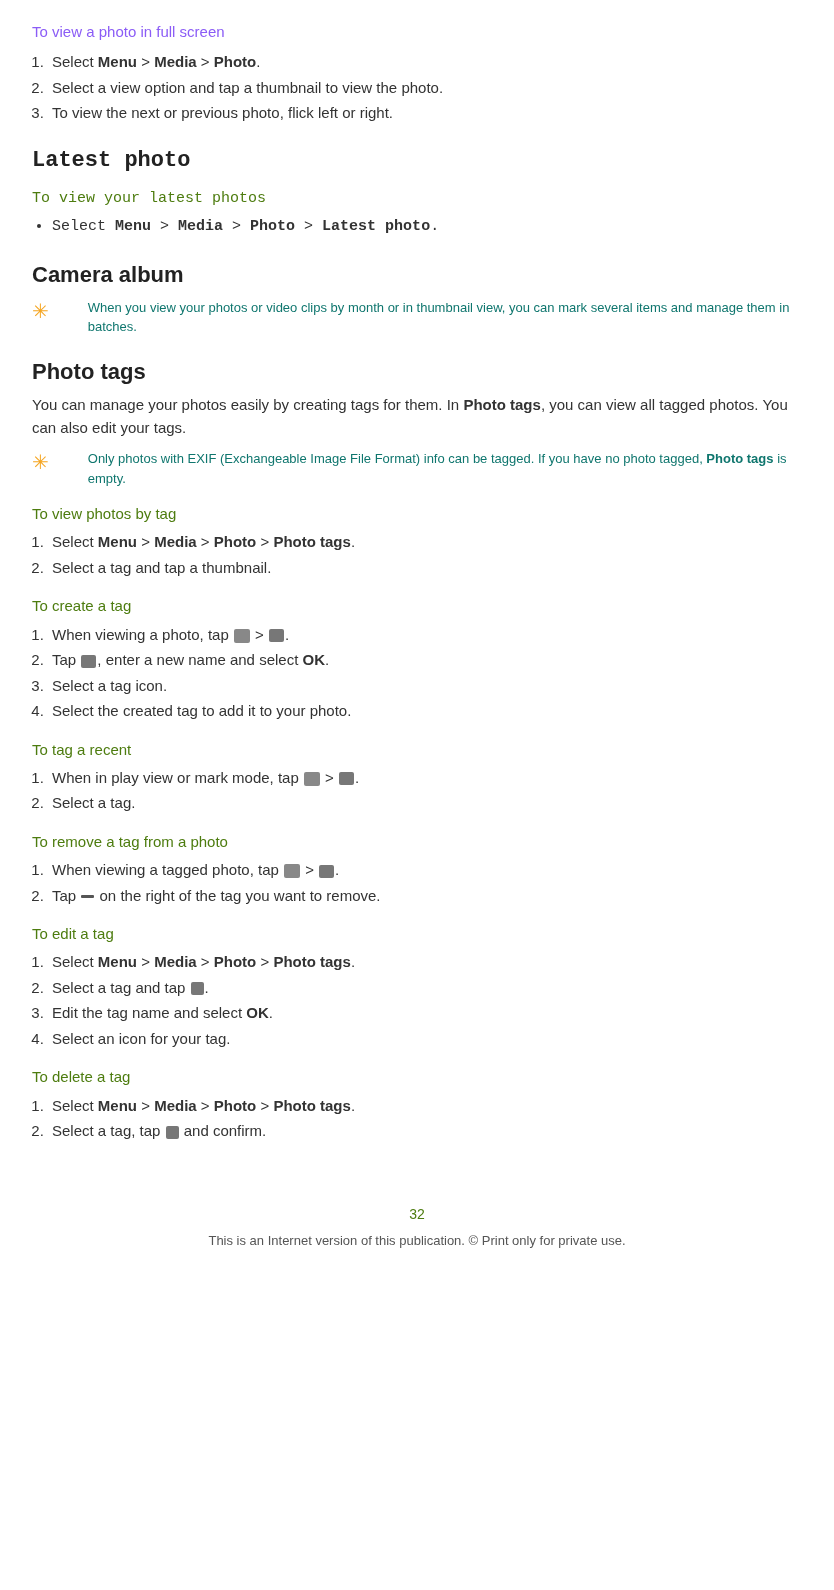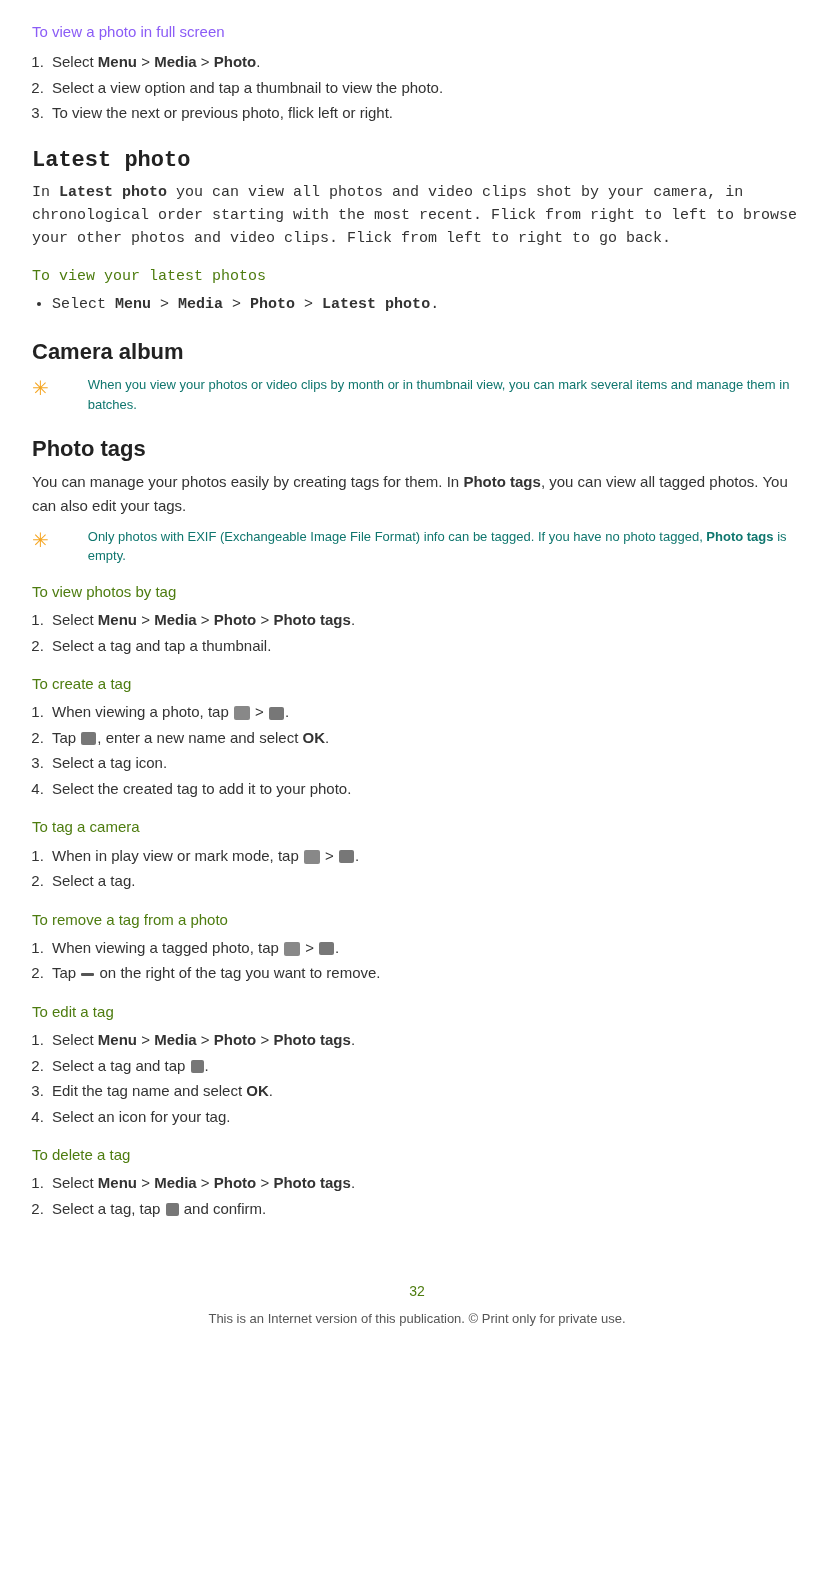--- a/index.html
+++ b/index.html
@@ -131,21 +131,20 @@
   <p class="cyan">To view a photo in full screen</p>
   <ol>
     <li>Select <b>Menu</b> &gt; <b>Media</b> &gt; <b>Photo</b>.</li>
     <li>Select a view option and tap a thumbnail to view the photo.</li>
     <li>To view the next or previous photo, flick left or right.</li>
   </ol>
 </div>
 
 <div style="margin-top:18px;font-family:Liberation Mono, monospace;">
   <h2 class="section-heading">Latest photo</h2>
-  <p>In <b>Latest photo</b> you can view all photos and video clips shot by your camera, in chronological order starting with the most recent. Flick from right to left to browse your other photos and video clips. Flick from left to right to go back.</p>
 
   <p class="subheading">To view your latest photos</p>
   <ul class="bullet">
     <li>Select <b>Menu</b> &gt; <b>Media</b> &gt; <b>Photo</b> &gt; <b>Latest photo</b>.</li>
   </ul>
 </div>
 
 <div style="margin-top:18px;">
   <h2 class="section-heading">Camera album</h2>
 
@@ -171,21 +170,21 @@
   </ol>
 
   <p class="subheading">To create a tag</p>
   <ol>
     <li>When viewing a photo, tap <span class="inline-icon"></span> &gt; <span class="icon-tag"></span>.</li>
     <li>Tap <span class="icon-tag"></span>, enter a new name and select <b>OK</b>.</li>
     <li>Select a tag icon.</li>
     <li>Select the created tag to add it to your photo.</li>
   </ol>
 
-  <p class="subheading">To tag a camera</p>
+  <p class="subheading">To tag a recent</p>
   <ol>
     <li>When in play view or mark mode, tap <span class="inline-icon"></span> &gt; <span class="icon-tag"></span>.</li>
     <li>Select a tag.</li>
   </ol>
 
   <p class="subheading">To remove a tag from a photo</p>
   <ol>
     <li>When viewing a tagged photo, tap <span class="inline-icon"></span> &gt; <span class="icon-tag"></span>.</li>
     <li>Tap <span class="icon-minus"></span> on the right of the tag you want to remove.</li>
   </ol>

